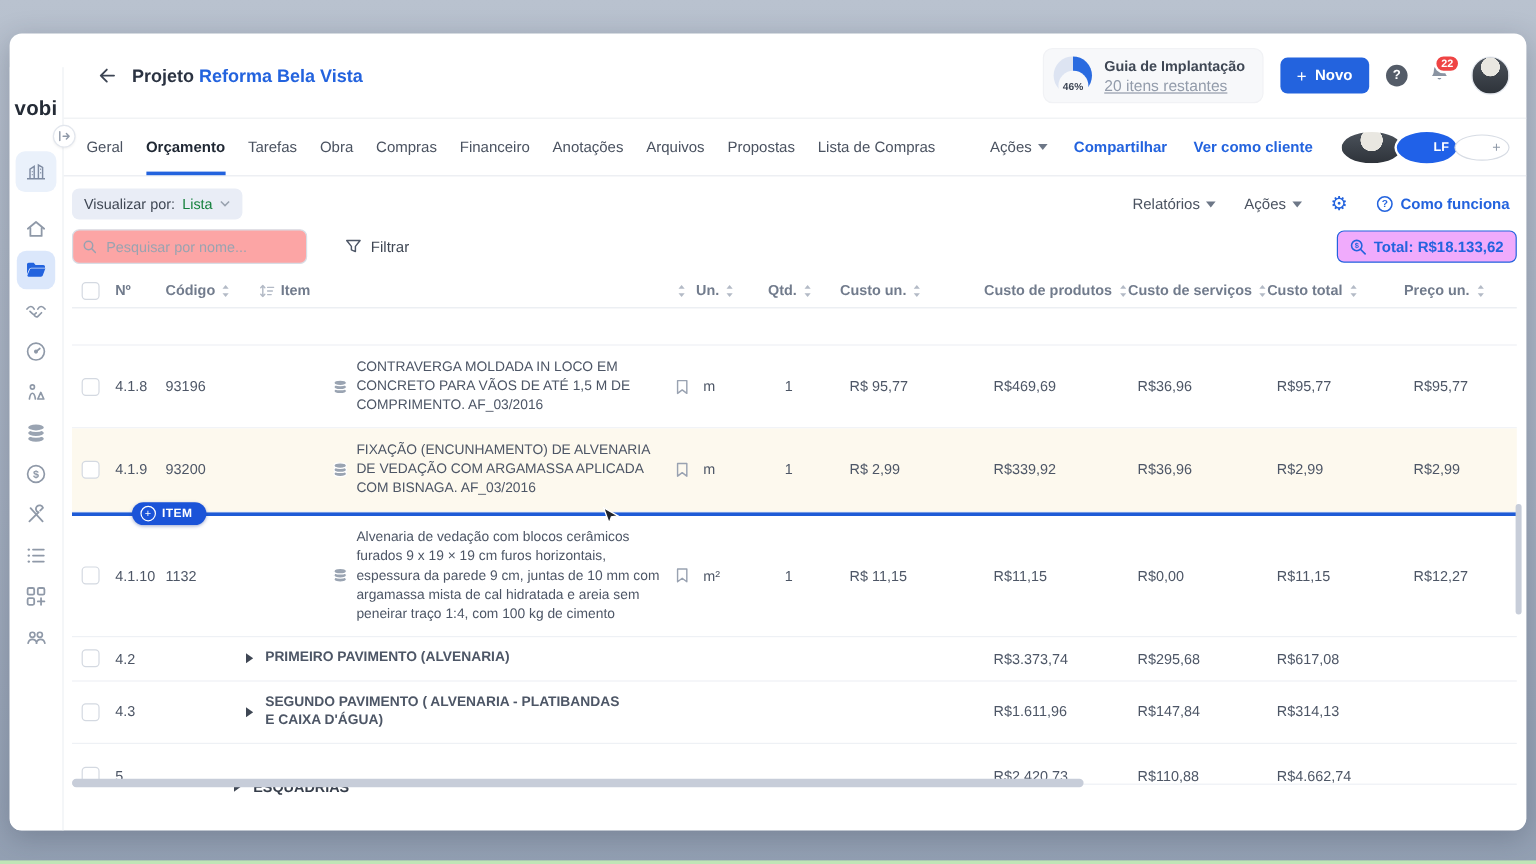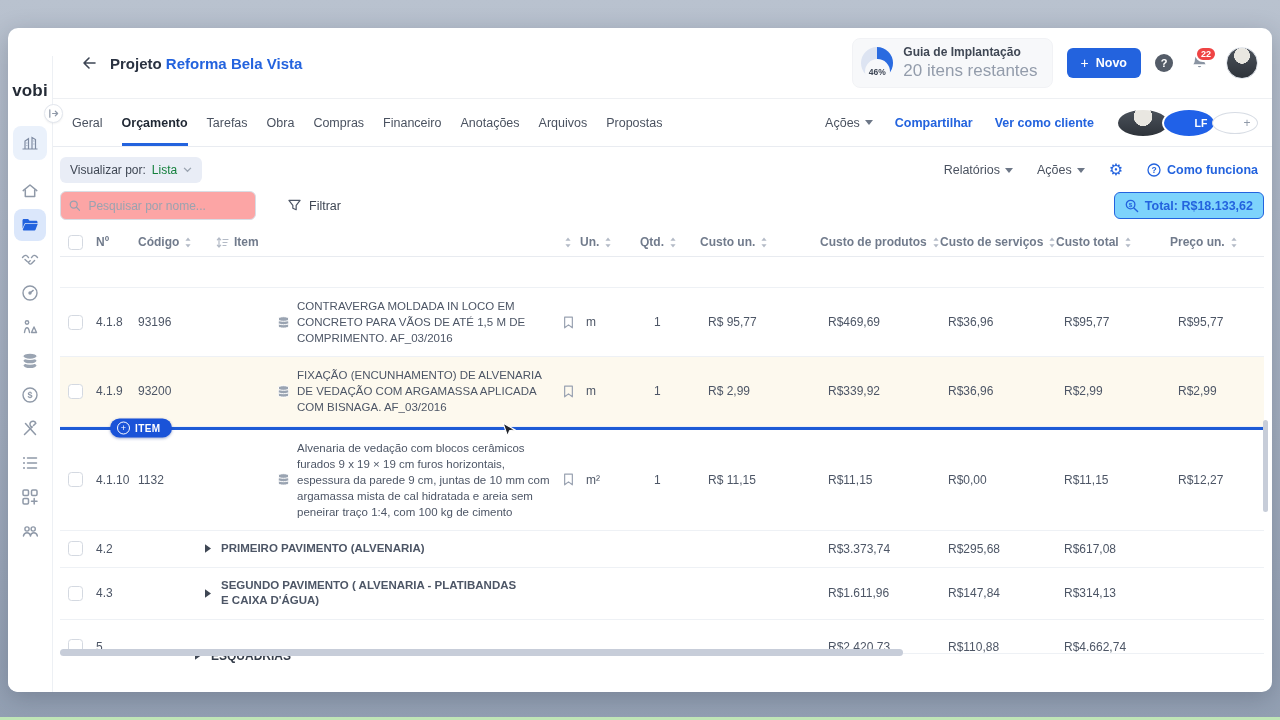--- a/index.html
+++ b/index.html
@@ -19,21 +19,21 @@
   .main{position:absolute;left:44px;right:0;top:0;bottom:0;}
   .hdr{height:70px;display:flex;align-items:center;padding:0 14px 0 26px;border-bottom:1px solid #eef0f3;}
   .back{width:22px;height:22px;display:grid;place-items:center;cursor:pointer;}
   .crumb{margin-left:10px;font-size:15px;font-weight:bold;color:#2b3342;}
   .crumb .proj{color:#2363de;}
   .hdr-right{margin-left:auto;display:flex;align-items:center;gap:14px;}
   .guide{display:flex;align-items:center;gap:10px;background:#f7f8fa;border:1px solid #f1f2f5;border-radius:8px;padding:6px 14px 6px 8px;cursor:pointer;}
   .ring{width:32px;height:32px;border-radius:50%;background:conic-gradient(#2a6be0 0 46%,#dde4f2 0);display:grid;place-items:center;}
   .ring>div{width:25px;height:25px;border-radius:50%;background:#f7f8fa;display:grid;place-items:center;font-size:8.5px;font-weight:bold;color:#3d4554;margin-top:12px;}
   .guide-title{font-size:12px;color:#3f4754;font-weight:bold;}
-  .guide-sub{font-size:17px;color:#939cab;margin-top:2px;}
+  .guide-sub{font-size:13px;color:#939cab;margin-top:2px;text-decoration:underline;}
   .btn-novo{background:#2363de;color:#fff;border:none;border-radius:6px;height:30px;padding:0 14px;
     font-size:12.5px;font-weight:bold;display:flex;align-items:center;gap:7px;cursor:pointer;font-family:inherit;}
   .btn-novo .pl{font-size:14px;font-weight:normal;}
   .qdark{width:18px;height:18px;border-radius:50%;background:#545c68;color:#fff;font-size:11px;font-weight:bold;
     display:grid;place-items:center;cursor:pointer;}
   .bellwrap{position:relative;cursor:pointer;margin:0 4px;}
   .badge{position:absolute;top:-7px;right:-9px;background:#ef4444;color:#fff;font-size:9px;font-weight:bold;
     padding:1px 4px;border-radius:8px;border:2px solid #fff;}
   .avatar{width:30px;height:30px;border-radius:50%;border:1px solid #e3e7ee;
     background:radial-gradient(circle at 50% 26%,#e9e7e1 0 29%,rgba(0,0,0,0) 30%),linear-gradient(#4b525b,#2e333a);cursor:pointer;}
@@ -61,21 +61,21 @@
   .tr1-right{margin-left:auto;display:flex;align-items:center;gap:24px;padding-right:6px;}
   .gear{font-family:"DejaVu Sans",sans-serif;color:#2363de;font-size:16px;cursor:pointer;line-height:1;}
   .comofunc{display:flex;align-items:center;gap:6px;font-size:12.5px;color:#2363de;font-weight:bold;cursor:pointer;}
   .t-row2{margin-top:8px;display:flex;align-items:center;}
   .search{width:178px;height:27px;border:1px solid #d8dde5;border-radius:6px;display:flex;align-items:center;
     gap:6px;padding:0 8px;background:#fca5a5;}
   .search input{border:none;outline:none;font-size:12px;color:#3f4754;width:100%;font-family:inherit;background:transparent;}
   .search input::placeholder{color:#9aa3b0;}
   .filtrar{display:flex;align-items:center;gap:8px;margin-left:32px;font-size:12.5px;color:#3f4754;cursor:pointer;}
   .total-pill{margin-left:auto;border:1.4px solid #2363de;border-radius:6px;height:25px;display:flex;align-items:center;
-    gap:6px;padding:0 10px;font-size:12.5px;font-weight:bold;color:#2363de;cursor:pointer;background:#7dd3fc;justify-content:flex-end;}
+    gap:6px;padding:0 10px;font-size:12.5px;font-weight:bold;color:#2363de;cursor:pointer;background:#f0abfc;justify-content:flex-end;}
   
   .tablewrap{position:relative;margin:8px 8px 0 8px;}
   .tgrid{display:grid;grid-template-columns:36px 42px 54px 388px 60px 60px 120px 120px 116px 114px 94px;align-items:center;}
   .thead{height:28px;border-bottom:1px solid #e8ebf0;}
   .th{display:flex;align-items:center;gap:5px;font-size:12px;color:#717b8c;font-weight:bold;white-space:nowrap;overflow:visible;}
   .th .sort{cursor:pointer;display:inline-flex;}
   .cell{font-size:12px;color:#4d5666;}
   .trow{border-bottom:1px solid #eef1f5;}
   .rowgrid{align-items:center;}
   .row-pad{padding:10px 0;}
@@ -243,20 +243,21 @@
       <div class="tabs" id="tabs">
             <div class="tab">Geral</div>
             <div class="tab active">Orçamento</div>
             <div class="tab">Tarefas</div>
             <div class="tab">Obra</div>
             <div class="tab">Compras</div>
             <div class="tab">Financeiro</div>
             <div class="tab">Anotações</div>
             <div class="tab">Arquivos</div>
             <div class="tab">Propostas</div>
+            <div class="tab">Lista de Compras</div>
           </div>
       <div class="tab-right">
         <span class="menulike">
           <span>Ações</span>
           <span class="caret"></span>
         </span>
         <span class="linklike">Compartilhar</span>
         <span class="linklike">Ver como cliente</span>
         <div class="tab-avatars">
           <div class="tav"></div>

